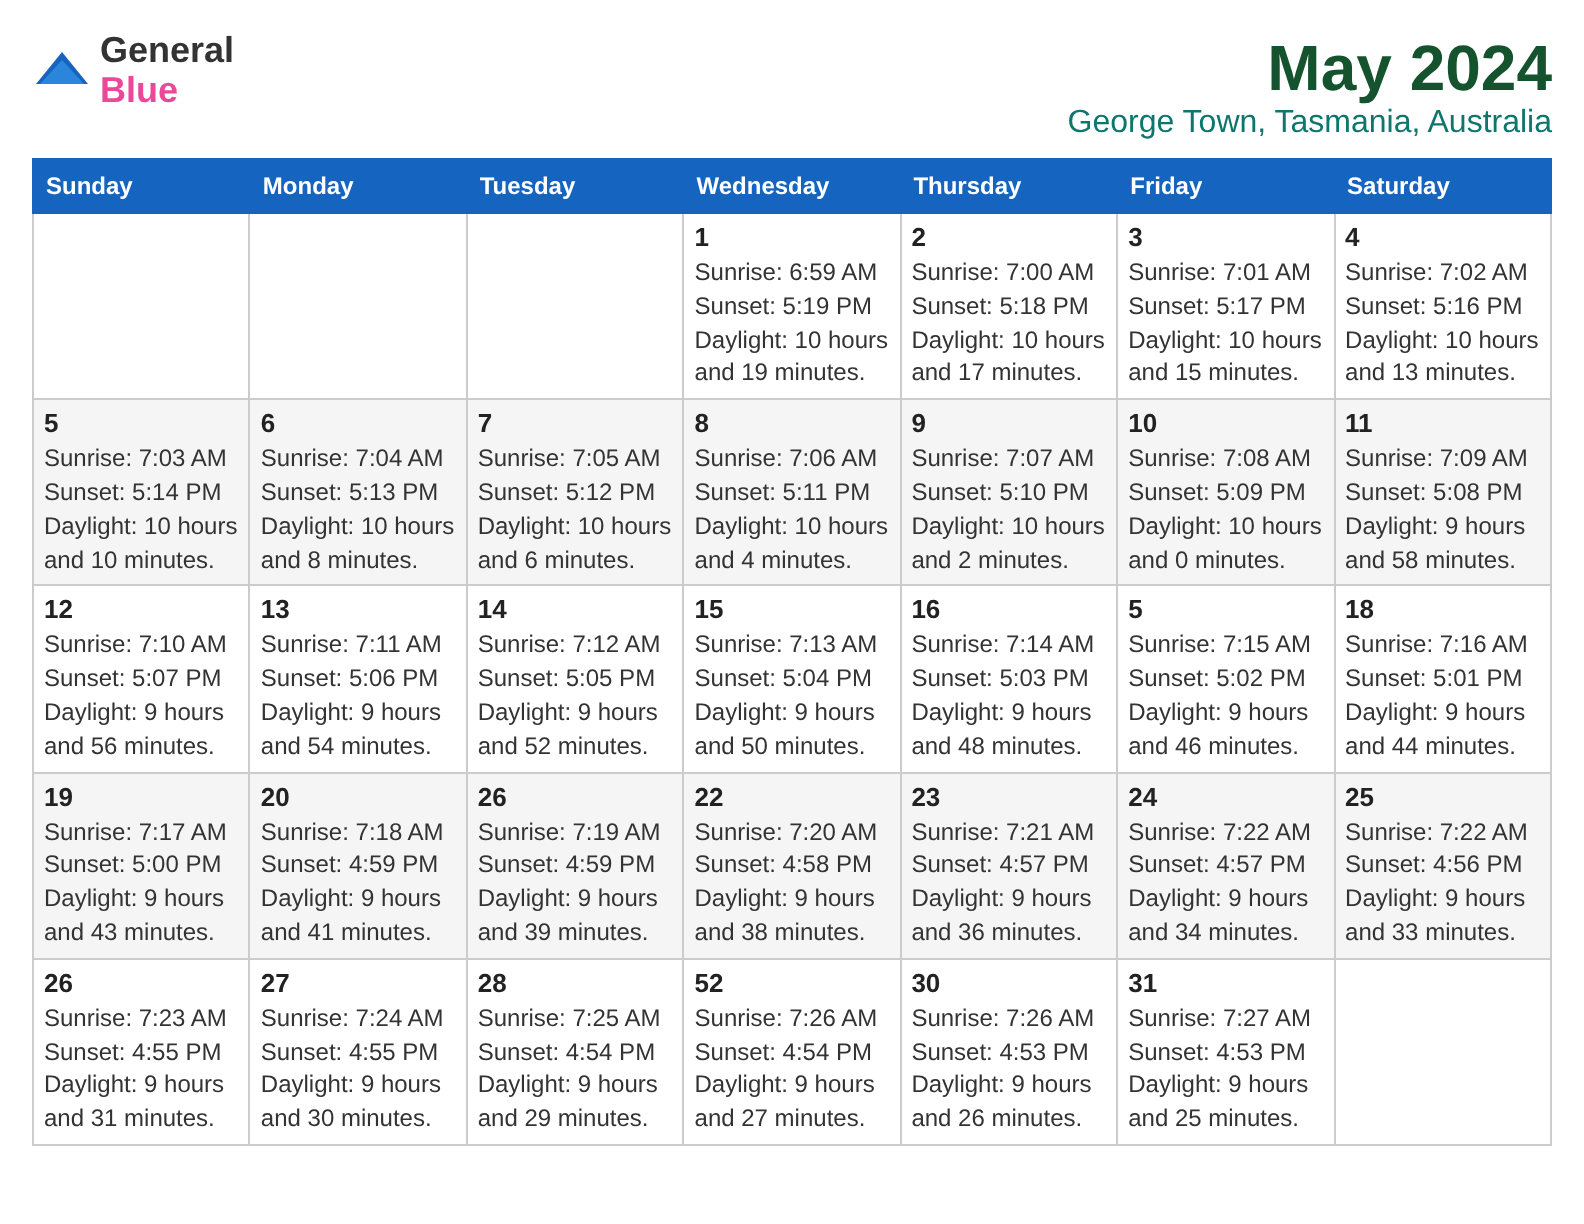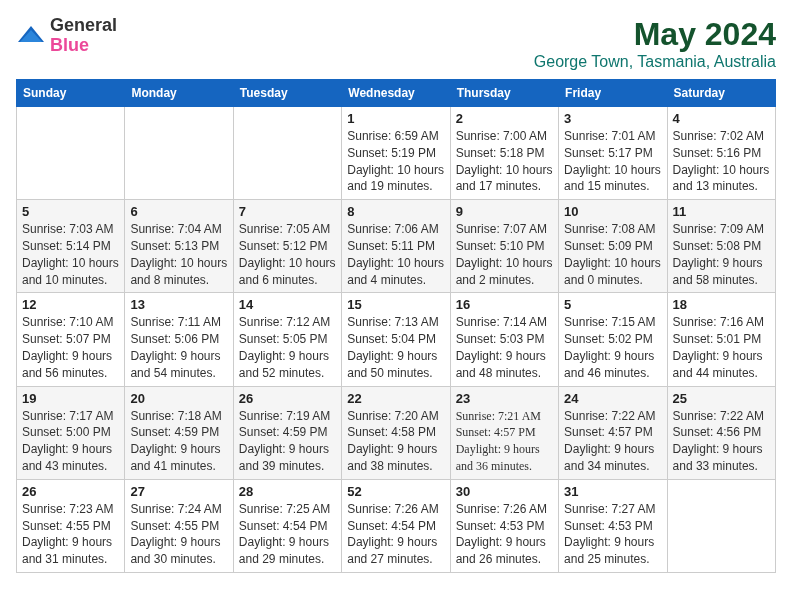--- a/index.html
+++ b/index.html
@@ -281,21 +281,21 @@
         </td>
         <td>
           <div class="cell-day">22</div>
           <div class="cell-info" style="white-space: pre-line;">Sunrise: 7:20 AM
 Sunset: 4:58 PM
 Daylight: 9 hours
 and 38 minutes.</div>
         </td>
         <td>
           <div class="cell-day">23</div>
-          <div class="cell-info" style="white-space: pre-line; font-family: Liberation Serif, serif;">Sunrise: 7:21 AM
+          <div class="cell-info" style="white-space: pre-line;">Sunrise: 7:21 AM
 Sunset: 4:57 PM
 Daylight: 9 hours
 and 36 minutes.</div>
         </td>
         <td>
           <div class="cell-day">24</div>
           <div class="cell-info" style="white-space: pre-line;">Sunrise: 7:22 AM
 Sunset: 4:57 PM
 Daylight: 9 hours
 and 34 minutes.</div>

